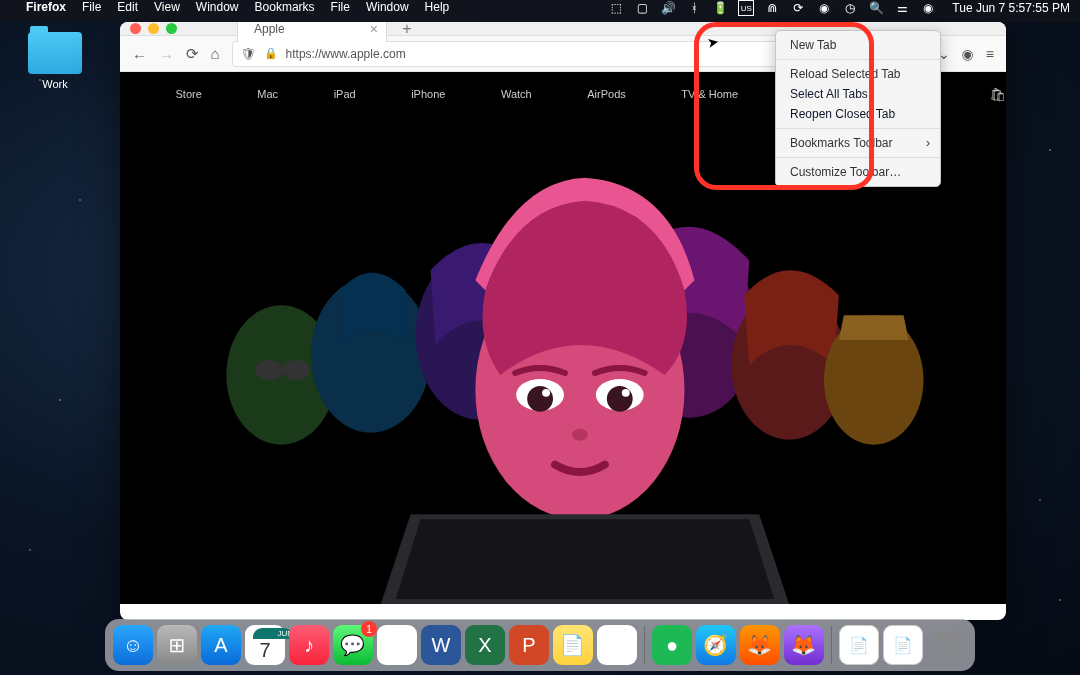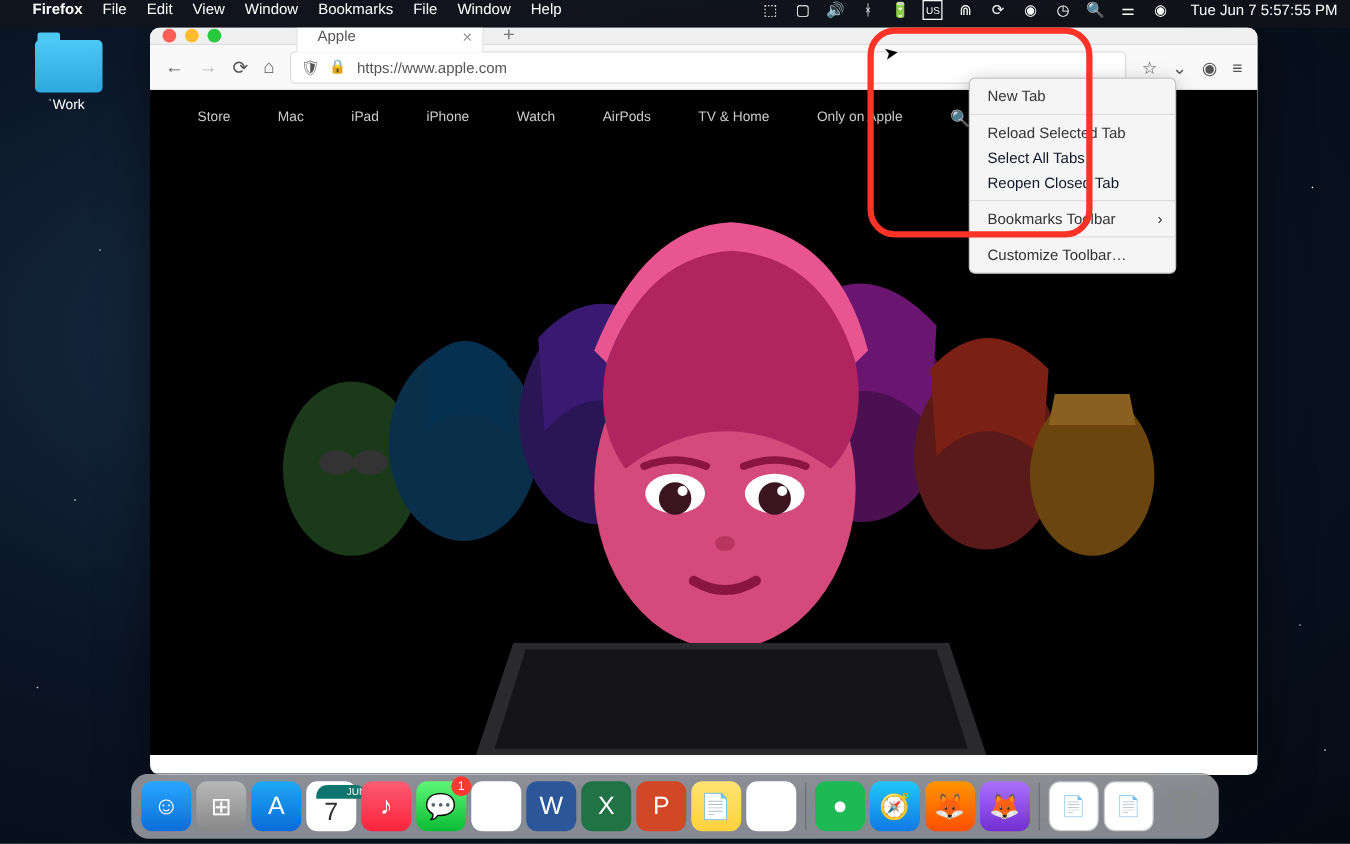--- a/index.html
+++ b/index.html
@@ -43,30 +43,30 @@
 .newtab { margin-left:10px; color:#777; font-size:16px; width:20px; text-align:center; }
 
 .addrbar { height:36px; background:#f9f9f9; display:flex; align-items:center; padding:0 12px; gap:12px; border-bottom:1px solid #e5e5e5; }
 .addrbar .navbtn { color:#555; font-size:15px; }
 .urlbox { flex:1; height:26px; background:#fff; border:1px solid #ddd; border-radius:4px; display:flex; align-items:center; padding:0 8px; gap:8px; font-size:12px; color:#555; }
 .urlbox .lock { color:#777; font-size:11px; }
 .addrbar .tbicon { color:#555; font-size:14px; }
 
 
 .page { background:#000; height:calc(100% - 66px); position:relative; overflow:hidden; }
-.applenav { height:44px; display:flex; align-items:center; justify-content:flex-start; gap:38px; font-size:11px; color:#ccc; }
+.applenav { height:44px; display:flex; align-items:center; justify-content:space-between; gap:38px; font-size:11px; color:#ccc; }
 .applenav a { color:#ccc; }
 .applenav .applelogo { color:#fff; font-size:16px; }
 .applenav .iconbtn { color:#ccc; font-size:13px; }
 
 .hero { position:relative; height:calc(100% - 44px); display:flex; align-items:center; justify-content:center; }
 .hero svg { width:100%; height:100%; }
 
 
-.ctxmenu { position:absolute; top:30px; right:139px; width:166px; background:#f5f5f5; border:1px solid #c5c5c5; border-radius:5px; box-shadow:0 4px 16px rgba(0,0,0,0.25); font-size:12px; color:#333; z-index:50; padding:4px 0;margin-top:32px; }
+.ctxmenu { position:absolute; top:30px; right:139px; width:166px; background:#f5f5f5; border:1px solid #c5c5c5; border-radius:5px; box-shadow:0 4px 16px rgba(0,0,0,0.25); font-size:12px; color:#333; z-index:50; padding:4px 0; }
 .ctxmenu .item { padding:3px 14px; cursor:default; position:relative; }
 .ctxmenu .item.disabled { color:#0f172a; }
 .ctxmenu .sep { height:1px; background:#ddd; margin:4px 0; }
 .ctxmenu .item .chev { position:absolute; right:10px; }
 
 .highlight { position:absolute; top:22px; right:206px; width:180px; height:168px; border:5px solid #ff3227; border-radius:22px; z-index:60; pointer-events:none; }
 
 
 .cursor { position:absolute; top:34px; right:361px; z-index:70; color:#000; font-size:14px; transform:rotate(-10deg); pointer-events:none; }
 

